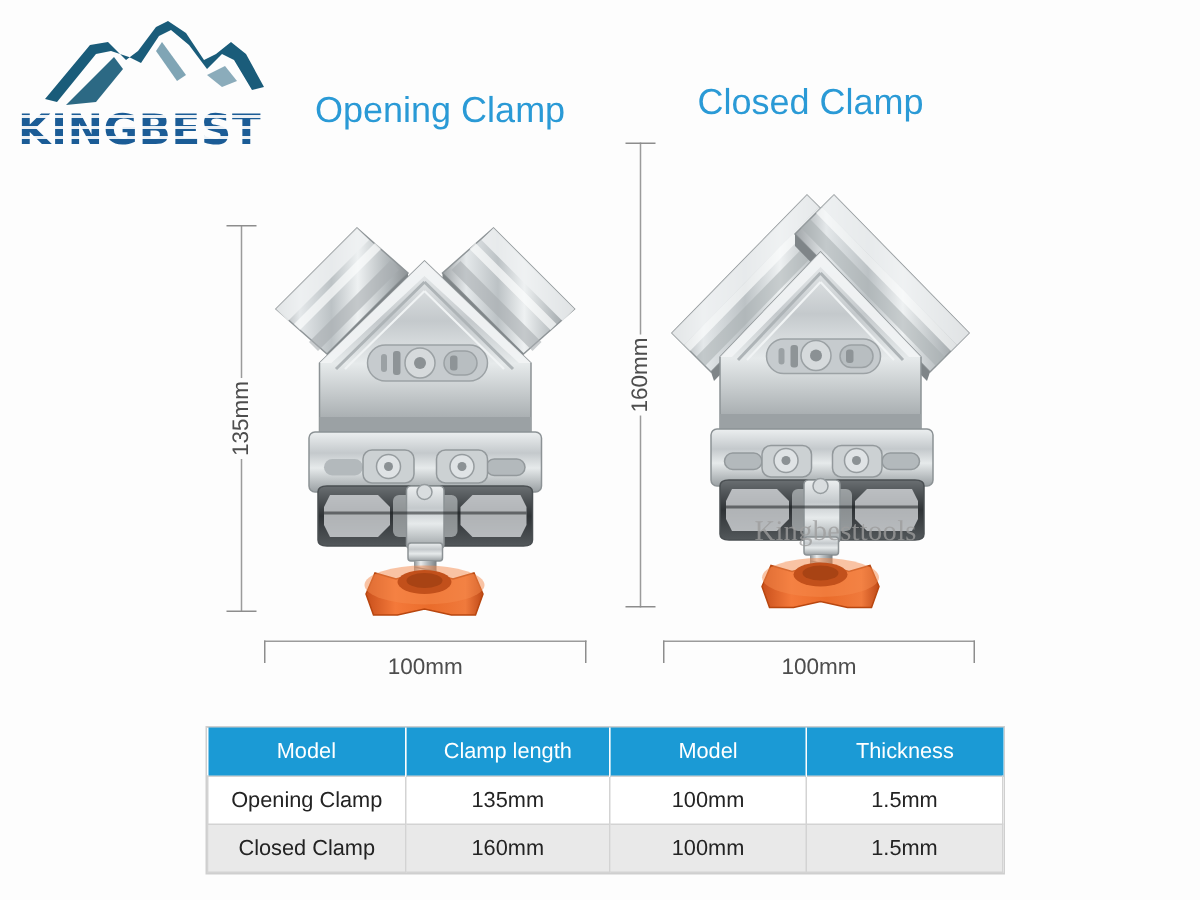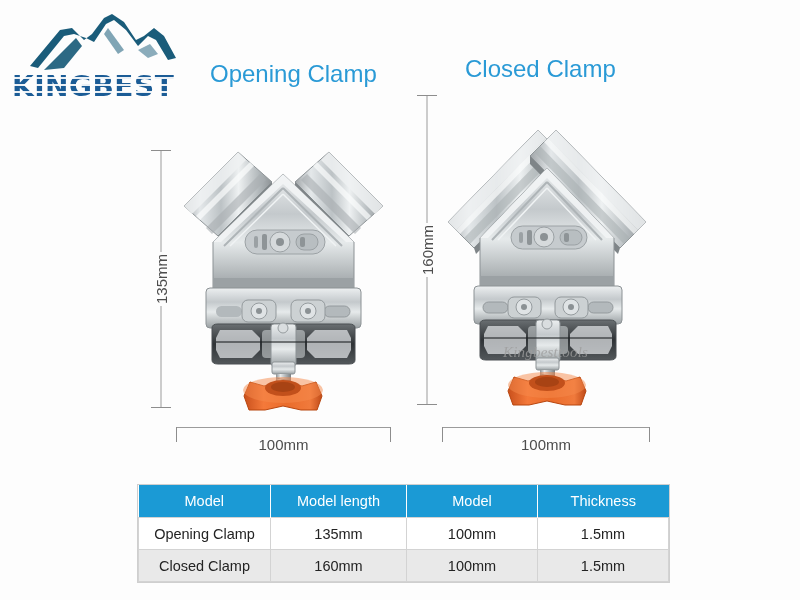--- a/index.html
+++ b/index.html
@@ -77,24 +77,23 @@
   }
 
   
   .product{position:absolute;}
   .prod-left{left:176px;top:138px;width:215px;height:275px;}
   .prod-right{left:442px;top:100px;width:210px;height:312px;}
 
   
   .watermark{
     position:absolute;left:503px;top:344px;
-    font-size:15px;color:#9d9d9d;opacity:.78;
+    font-size:19px;color:#9d9d9d;opacity:.78;
     white-space:nowrap;letter-spacing:.2px;
     font-family:"Liberation Serif", serif;
-    font-style:italic;
   }
 
   
   .spec-table{
     position:absolute;left:138px;top:485px;width:530px;
     border-collapse:collapse;
     table-layout:fixed;
     box-shadow:0 0 0 1px #cfcfcf;
   }
   .spec-table th{
@@ -380,21 +379,21 @@
   <table class="spec-table">
     <colgroup>
         <col class="c0">
         <col class="c1">
         <col class="c2">
         <col class="c3">
       </colgroup>
     <thead>
       <tr>
         <th>Model</th>
-        <th>Model length</th>
+        <th>Clamp length</th>
         <th>Model</th>
         <th>Thickness</th>
       </tr>
     </thead>
     <tbody>
       <tr class="r-odd">
         <td>Opening Clamp</td>
         <td>135mm</td>
         <td>100mm</td>
         <td>1.5mm</td>

